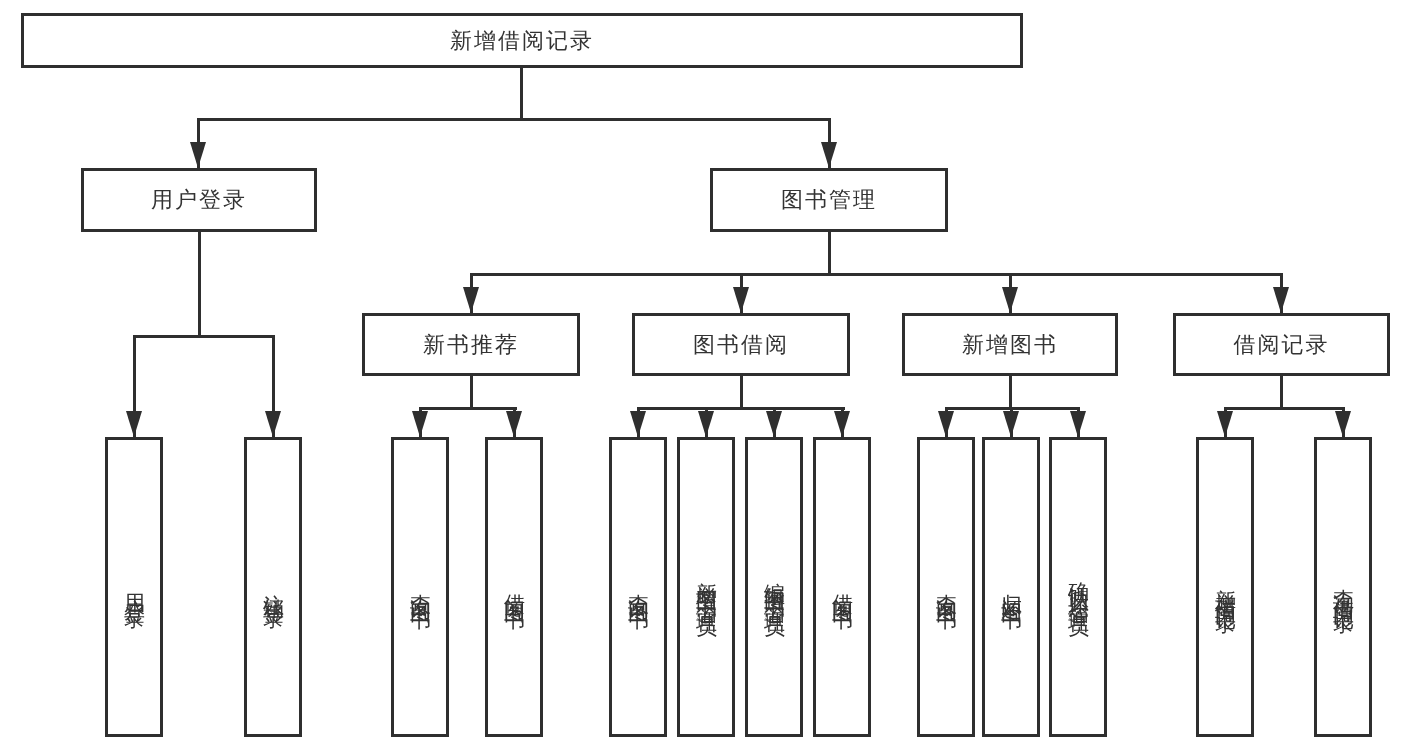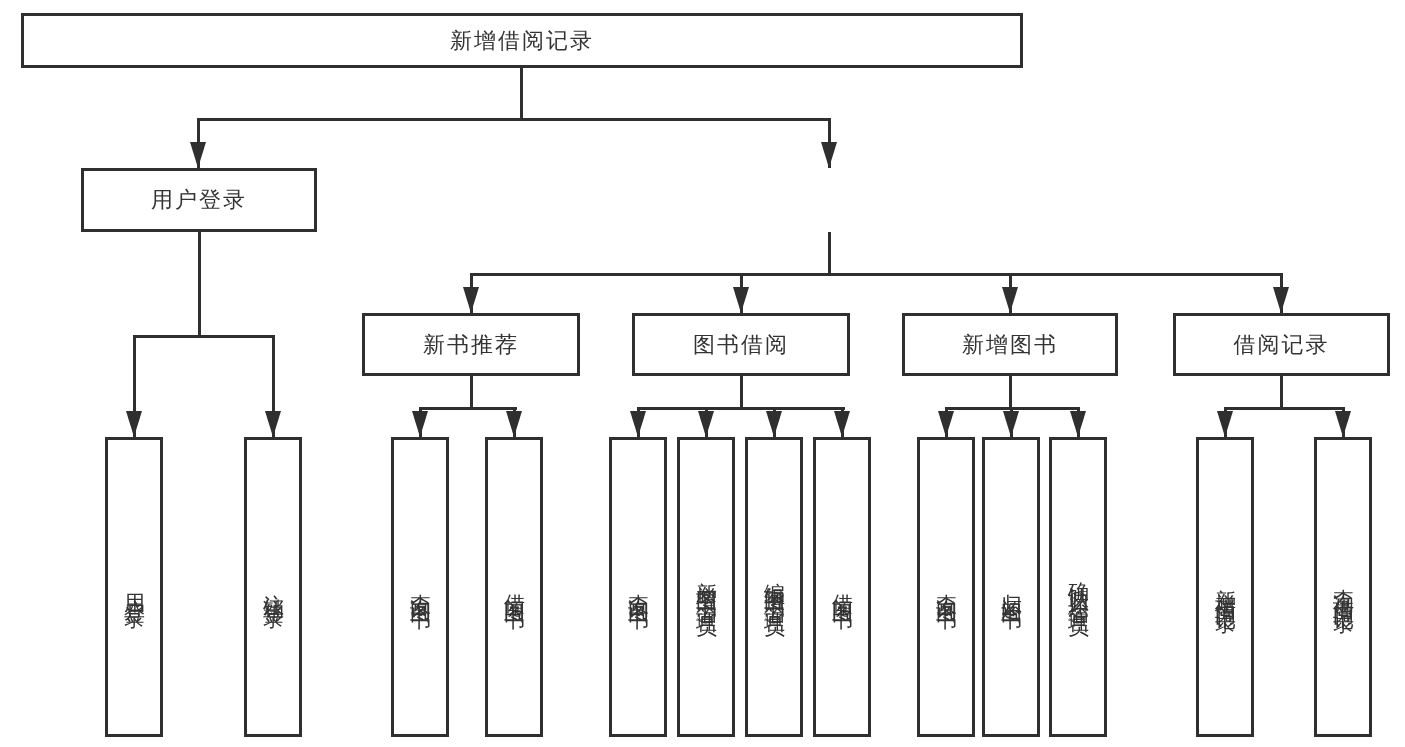--- a/index.html
+++ b/index.html
@@ -48,20 +48,21 @@
   <div class="box" style="left:21px;top:13px;width:1002px;height:55px;">新增借阅记录</div>
 
   <div class="vline" style="left:520px;top:68px;height:50px;"></div>
   <div class="hline" style="left:197px;top:118px;width:634px;"></div>
   <div class="vline" style="left:197px;top:118px;height:50px;"></div>
   <div class="arrow" style="left:190px;top:142px;"></div>
   <div class="vline" style="left:828px;top:118px;height:50px;"></div>
   <div class="arrow" style="left:821px;top:142px;"></div>
 
   <div class="box" style="left:81px;top:168px;width:236px;height:64px;">用户登录</div>
+  <div class="box" style="left:710px;top:168px;width:238px;height:64px;">图书管理</div>
 
   <div class="vline" style="left:198px;top:232px;height:103px;"></div>
   <div class="hline" style="left:133px;top:335px;width:142px;"></div>
   <div class="vline" style="left:133px;top:335px;height:102px;"></div>
   <div class="arrow" style="left:126px;top:411px;"></div>
   <div class="vline" style="left:272px;top:335px;height:102px;"></div>
   <div class="arrow" style="left:265px;top:411px;"></div>
 
   <div class="vline" style="left:828px;top:232px;height:41px;"></div>
   <div class="hline" style="left:470px;top:273px;width:813px;"></div>

